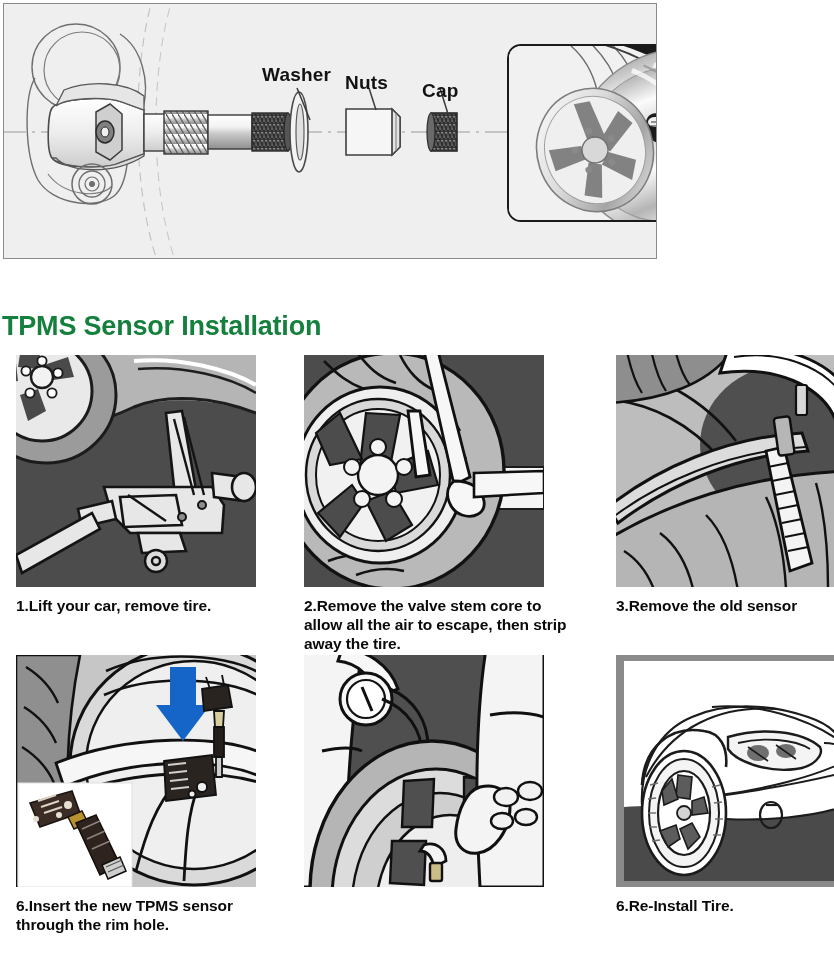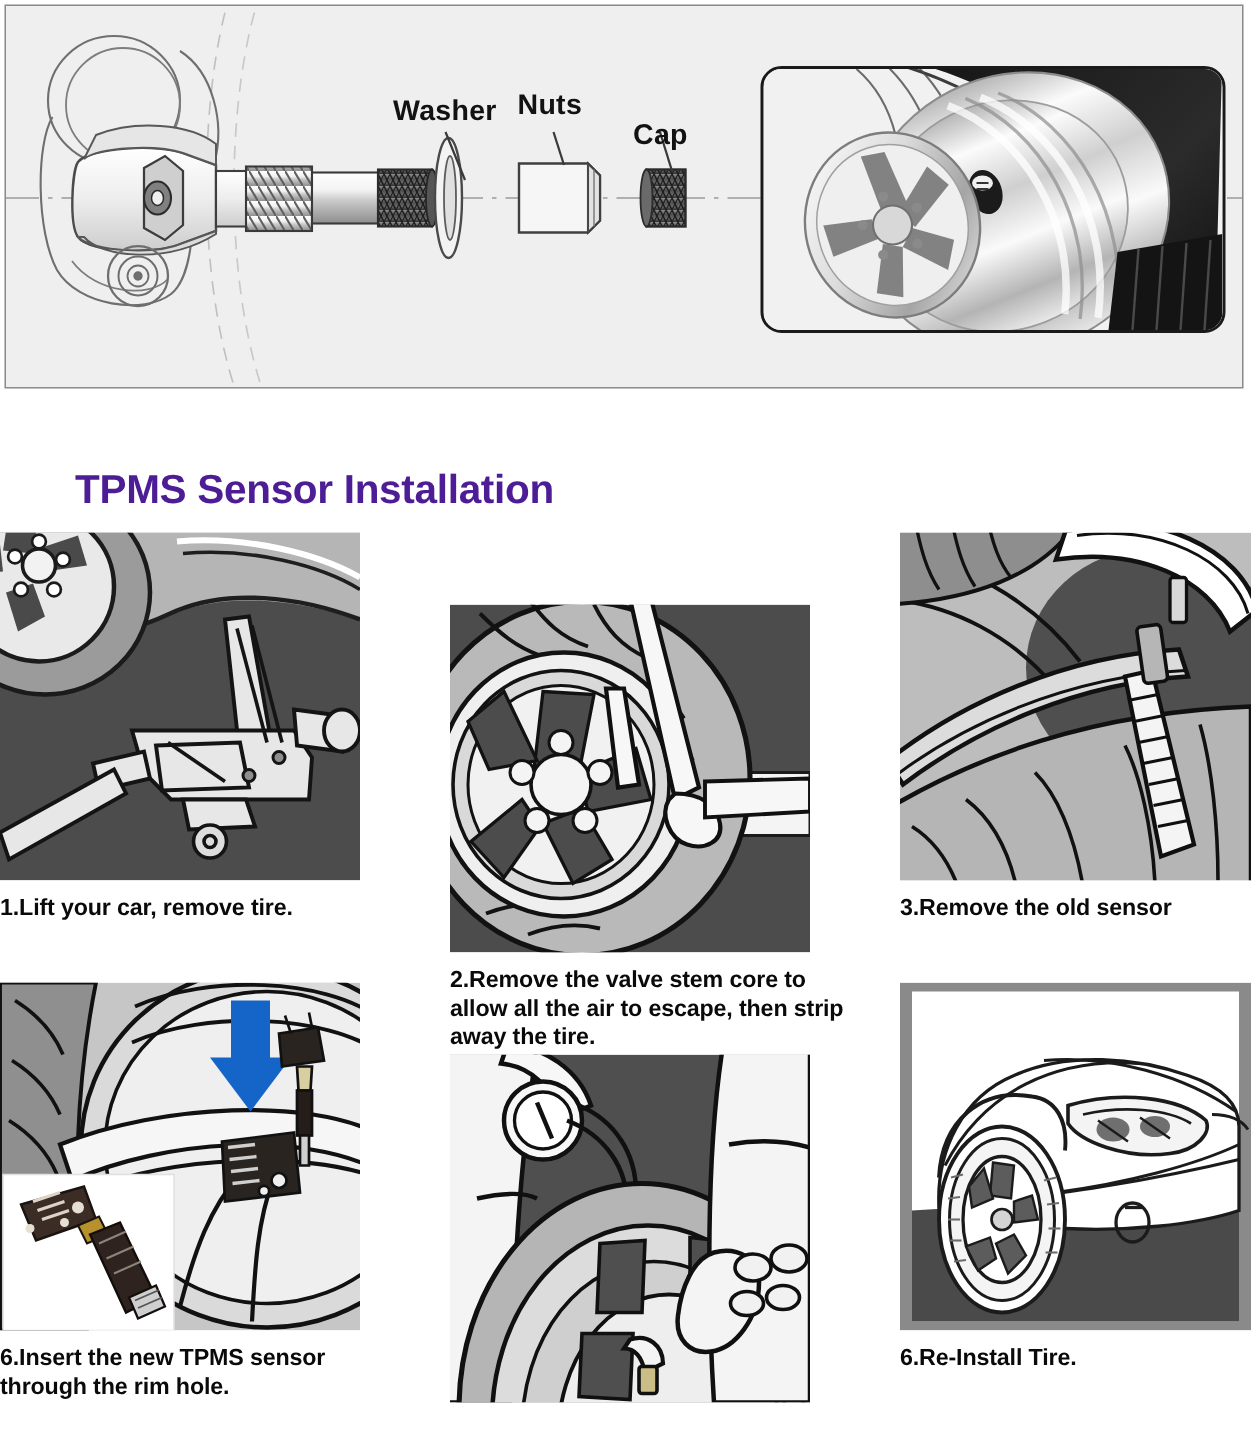--- a/index.html
+++ b/index.html
@@ -8,69 +8,68 @@
     width:834px;height:960px;
     background:#ffffff;
     font-family:"Liberation Sans", sans-serif;
     color:#111111;
     overflow:hidden;
   }
   .page{position:relative;width:834px;height:960px;}
 
   
   .hero{
-    position:absolute;left:3px;top:3px;width:826px;height:256px;
+    position:absolute;left:3px;top:3px;width:654px;height:256px;
     background:#efefef;
     border:1.5px solid #8b8b8b;
     box-sizing:border-box;
     overflow:hidden;
   }
   .hero svg{position:absolute;left:0;top:0;}
   .hero-label{
     position:absolute;
     font-weight:700;
     font-size:19px;
     letter-spacing:.2px;
     color:#121212;
     white-space:nowrap;
   }
   .lbl-washer{left:258px;top:60px;}
-  .lbl-nuts{left:341px;top:56px;}
+  .lbl-nuts{left:341px;top:68px;}
   .lbl-cap{left:418px;top:76px;}
 
   
   .inset-photo{
     position:absolute;left:503px;top:40px;width:310px;height:178px;
     border:2.5px solid #1a1a1a;border-radius:14px;
     background:#f1f1f1;
     overflow:hidden;
     box-sizing:border-box;
   }
 
   
   .page-title{
     position:absolute;left:2px;top:293px;
     font-size:27px;font-weight:700;
     letter-spacing:-.2px;
-    color:#4c1d95;
+    color:#15803d;
     white-space:nowrap;
-    margin-left:48px;
   }
 
   
   .steps{
     position:absolute;left:0px;top:355px;width:834px;
   }
   .row{position:relative;width:834px;}
   .row1{height:300px;}
   .row2{height:305px;}
 
-  .cell{position:absolute;width:268px;}
+  .cell{position:absolute;width:268px;padding-left:16px;}
   .c0{left:0px;}
-  .c1{left:300px;margin-top:48px;}
+  .c1{left:288px;}
   .c2{left:600px;}
 
   .thumb{
     position:relative;
     width:240px;height:232px;
     overflow:hidden;
     background:#ffffff;
   }
   .thumb svg{position:absolute;left:0;top:0;}
 

